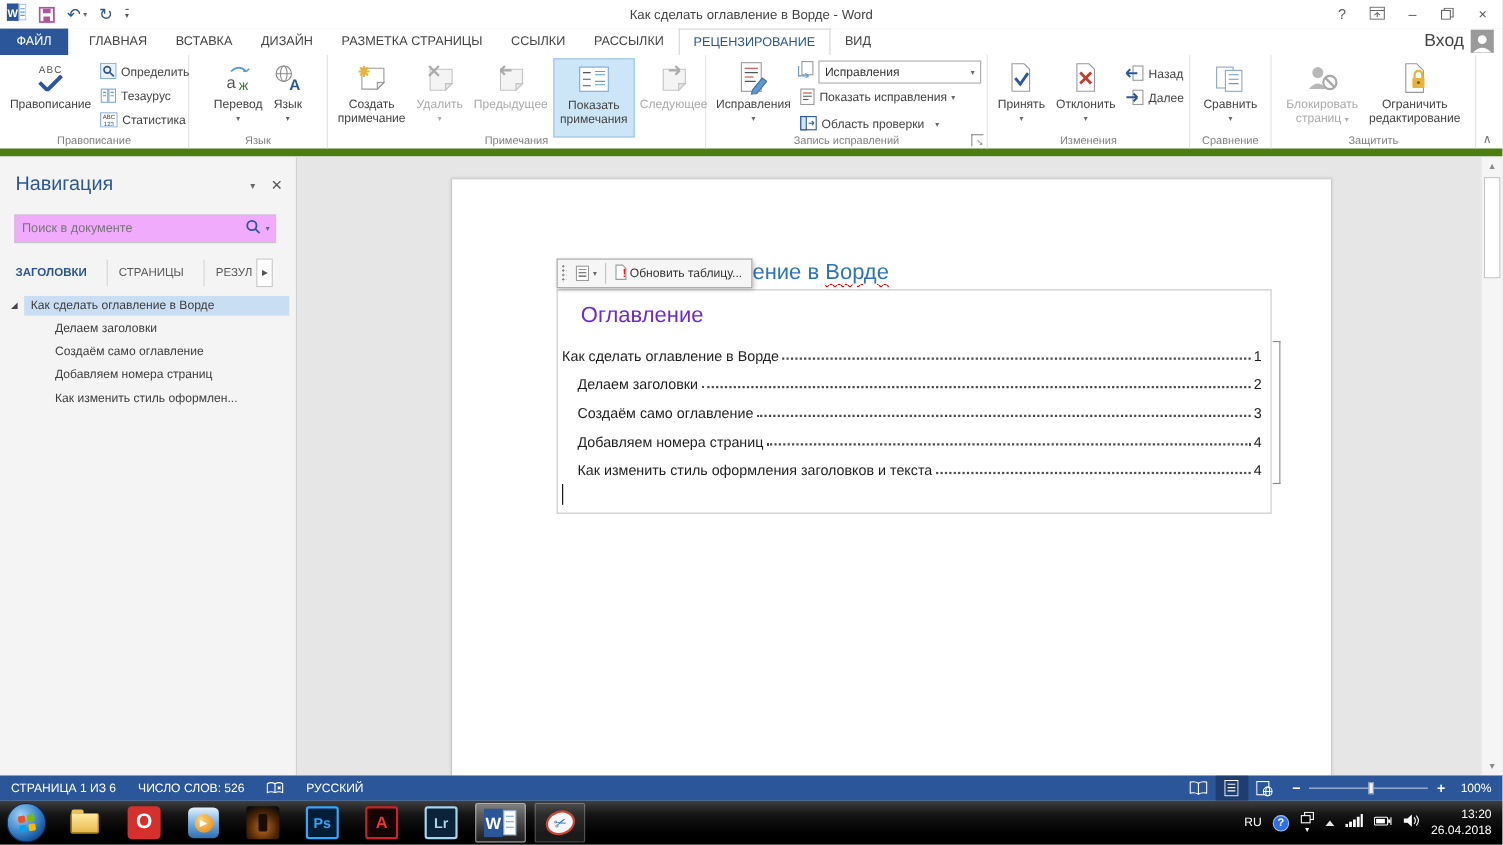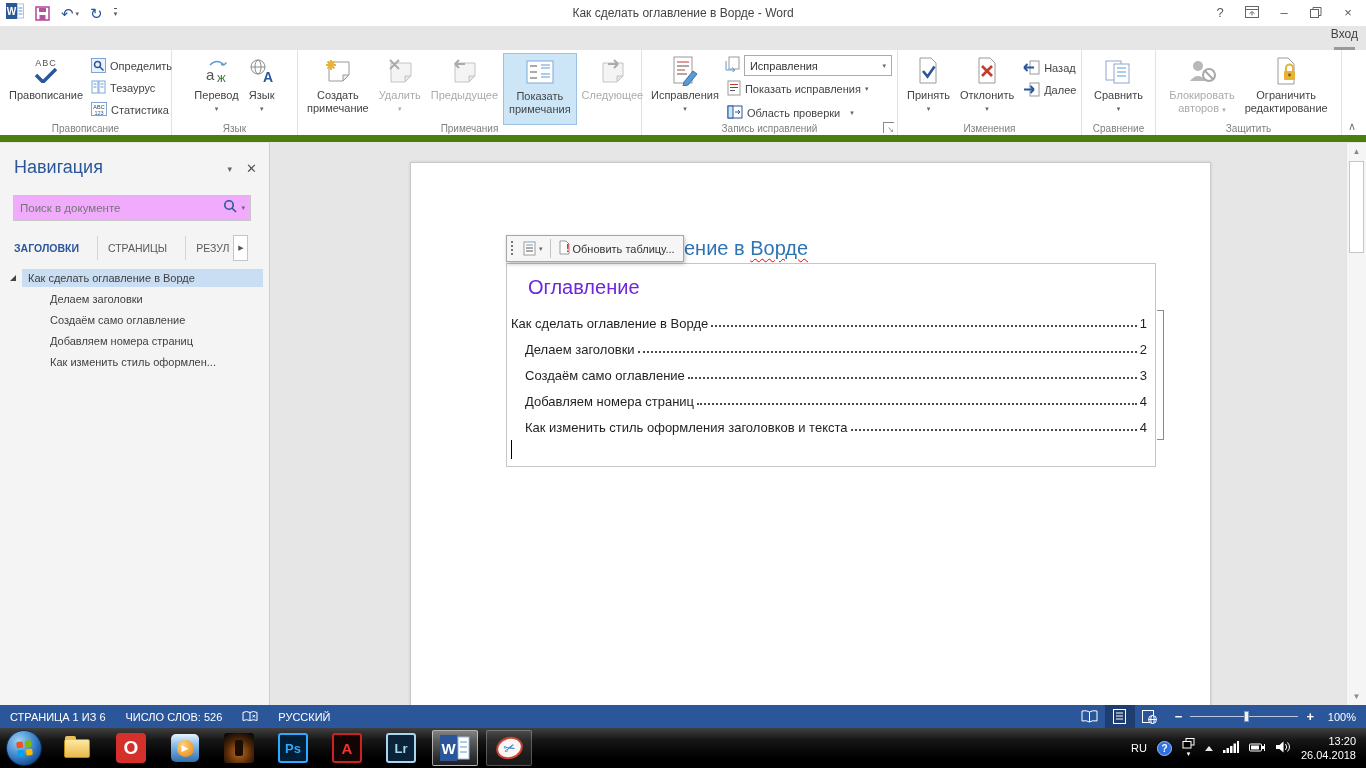--- a/index.html
+++ b/index.html
@@ -8,21 +8,21 @@
 
   
   .titlebar{position:absolute;top:0;left:0;right:0;height:26px;background:#fff;}
   .qat{position:absolute;left:6px;top:0;height:26px;display:flex;align-items:center;gap:11px;}
   .qat .qbtn{display:flex;align-items:center;gap:2px;color:#2b579a;font-size:15px;line-height:1;}
   .caret{font-size:7px;color:#666;}
   .qat-more{display:inline-block;border-top:1px solid #555;padding-top:1px;font-size:7px;color:#555;}
   .win-title{position:absolute;left:50%;top:0;transform:translateX(-50%);height:26px;display:flex;align-items:center;font-size:12px;color:#444;white-space:nowrap;}
   .win-controls{position:absolute;right:2px;top:0;display:flex;align-items:center;height:24px;}
   .win-btn{width:32px;height:22px;display:flex;align-items:center;justify-content:center;color:#585858;font-size:13px;}
-  .signin{position:absolute;right:8px;top:27px;display:flex;align-items:center;gap:6px;font-size:12px;color:#444;flex-direction:column;}
+  .signin{position:absolute;right:8px;top:27px;display:flex;align-items:center;gap:6px;font-size:16px;color:#444;}
   .avatar{width:21px;height:21px;background:#9a9a9a;display:flex;align-items:flex-end;justify-content:center;overflow:hidden;}
 
   
   .tabrow{position:absolute;top:26px;left:0;right:0;height:24px;background:#fff;display:flex;align-items:stretch;}
   .tab-file{background:#2b579a;color:#fff;font-size:11.5px;padding:0 15px;display:flex;align-items:center;margin-right:6px;}
   .tab{font-size:11.5px;color:#444;padding:0 13px;display:flex;align-items:center;}
   .tab.active{color:#2b579a;background:#fff;border:1px solid #d4d4d4;border-bottom:none;}
 
   
   .ribbon{position:absolute;top:50px;left:0;right:0;height:92px;background:#fff;border-bottom:7px solid #4d7c0f;display:flex;}
@@ -162,20 +162,31 @@
       <span class="win-btn">
           <svg width="12" height="11">
             <rect x="0.5" y="2.5" width="8" height="8" fill="none" stroke="#666"></rect>
             <path d="M3 2.5 v-2 h8 v8 h-2" fill="none" stroke="#666"></path>
           </svg>
         </span>
       <span class="win-btn">×</span>
     </div>
   </div>
 
+  <div class="tabrow">
+    <span class="tab-file">ФАЙЛ</span>
+    <span class="tab">ГЛАВНАЯ</span>
+    <span class="tab">ВСТАВКА</span>
+    <span class="tab">ДИЗАЙН</span>
+    <span class="tab">РАЗМЕТКА СТРАНИЦЫ</span>
+    <span class="tab">ССЫЛКИ</span>
+    <span class="tab">РАССЫЛКИ</span>
+    <span class="tab active">РЕЦЕНЗИРОВАНИЕ</span>
+    <span class="tab">ВИД</span>
+  </div>
   <div class="signin">
     <span>Вход</span>
     <span class="avatar">
         <svg width="21" height="19">
           <circle cx="10.5" cy="7" r="4" fill="#fff"></circle>
           <path d="M2 19 q8.5 -9 17 0 z" fill="#fff"></path>
         </svg>
       </span>
   </div>
 
@@ -440,21 +451,21 @@
       <div class="bigbtn disabled">
         <span class="bicon">
             <svg width="30" height="26">
               <circle cx="11" cy="8" r="5" fill="#b8b8b8"></circle>
               <path d="M3 23 q8 -10 16 0 z" fill="#b8b8b8"></path>
               <circle cx="22" cy="17" r="6" fill="none" stroke="#a8a8a8" stroke-width="2"></circle>
               <line x1="18" y1="13" x2="26" y2="21" stroke="#a8a8a8" stroke-width="2"></line>
             </svg>
           </span>
         <span>Блокировать</span>
-        <span><span>авторов</span> <span class="caret">▾</span></span>
+        <span><span>страниц</span> <span class="caret">▾</span></span>
       </div>
       <div class="bigbtn">
         <span class="bicon">
             <svg width="26" height="28">
               <path d="M5 1 h10 l6 6 v20 h-16 z" fill="#fff" stroke="#9a9a9a"></path>
               <path d="M13 14 v-3 a3.5 3.5 0 0 1 7 0 v3" fill="none" stroke="#e8b33a" stroke-width="2"></path>
               <rect x="11" y="14" width="11" height="9" rx="1" fill="#e8b33a"></rect>
               <circle cx="16.5" cy="18" r="1.4" fill="#7a5a10"></circle>
             </svg>
           </span>

